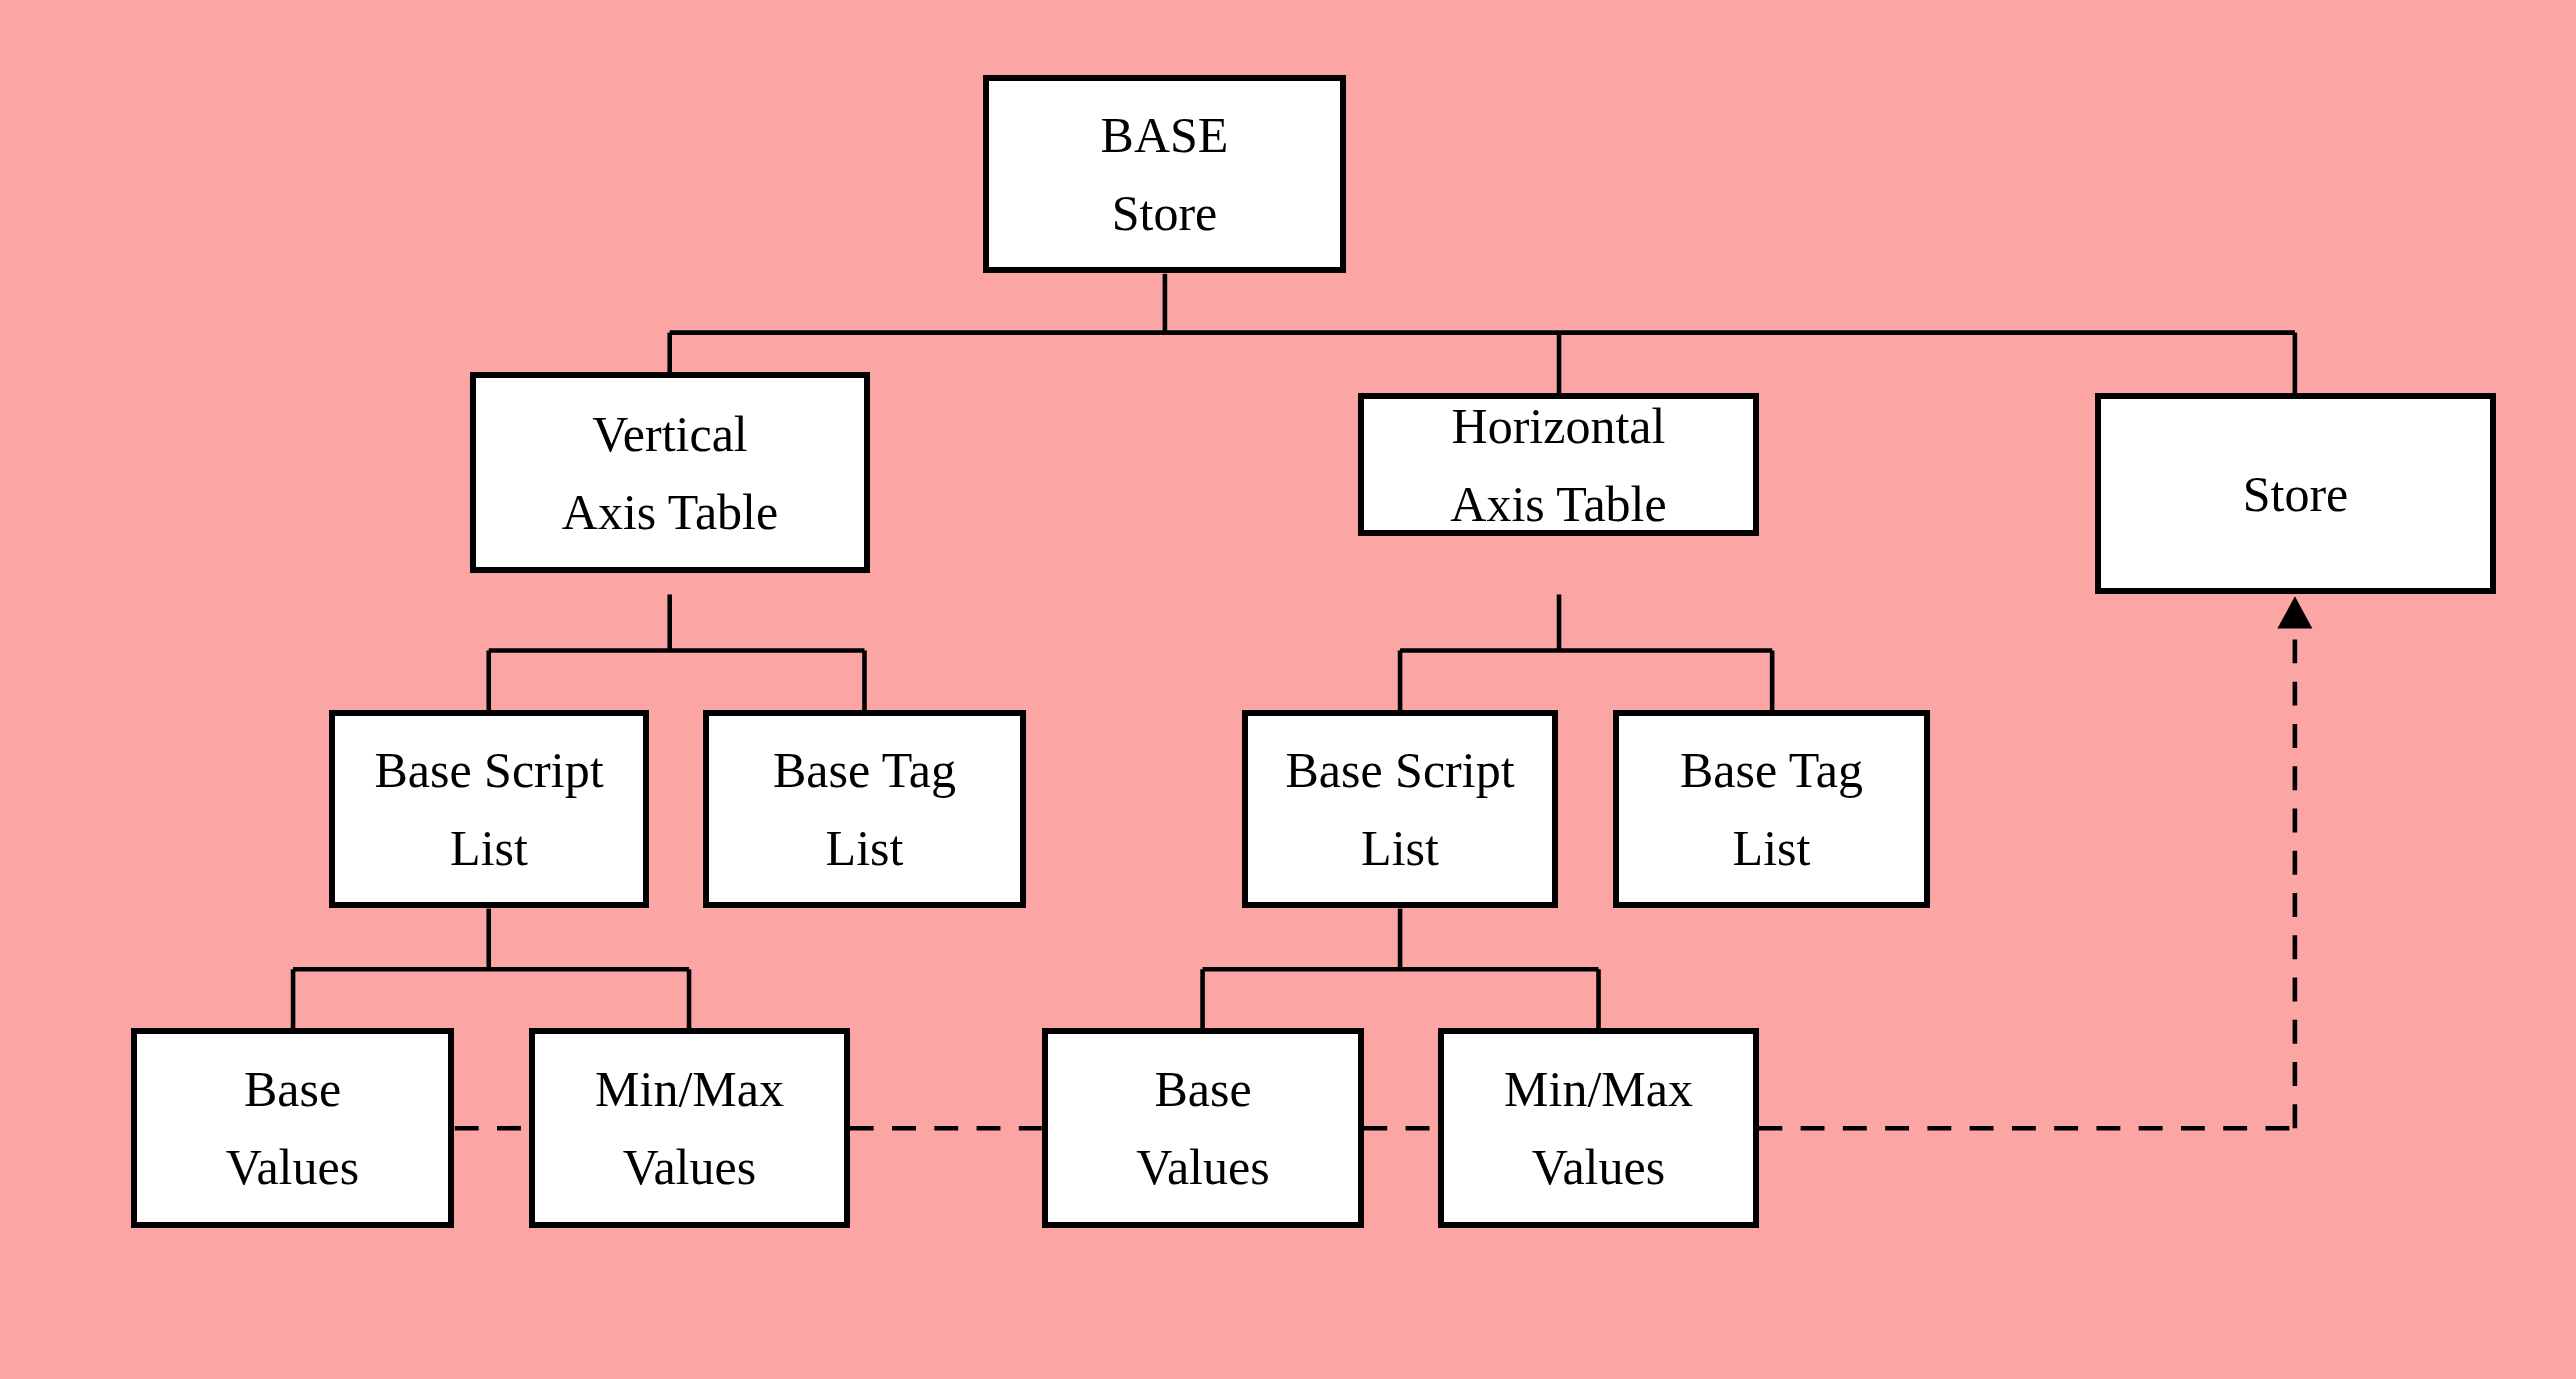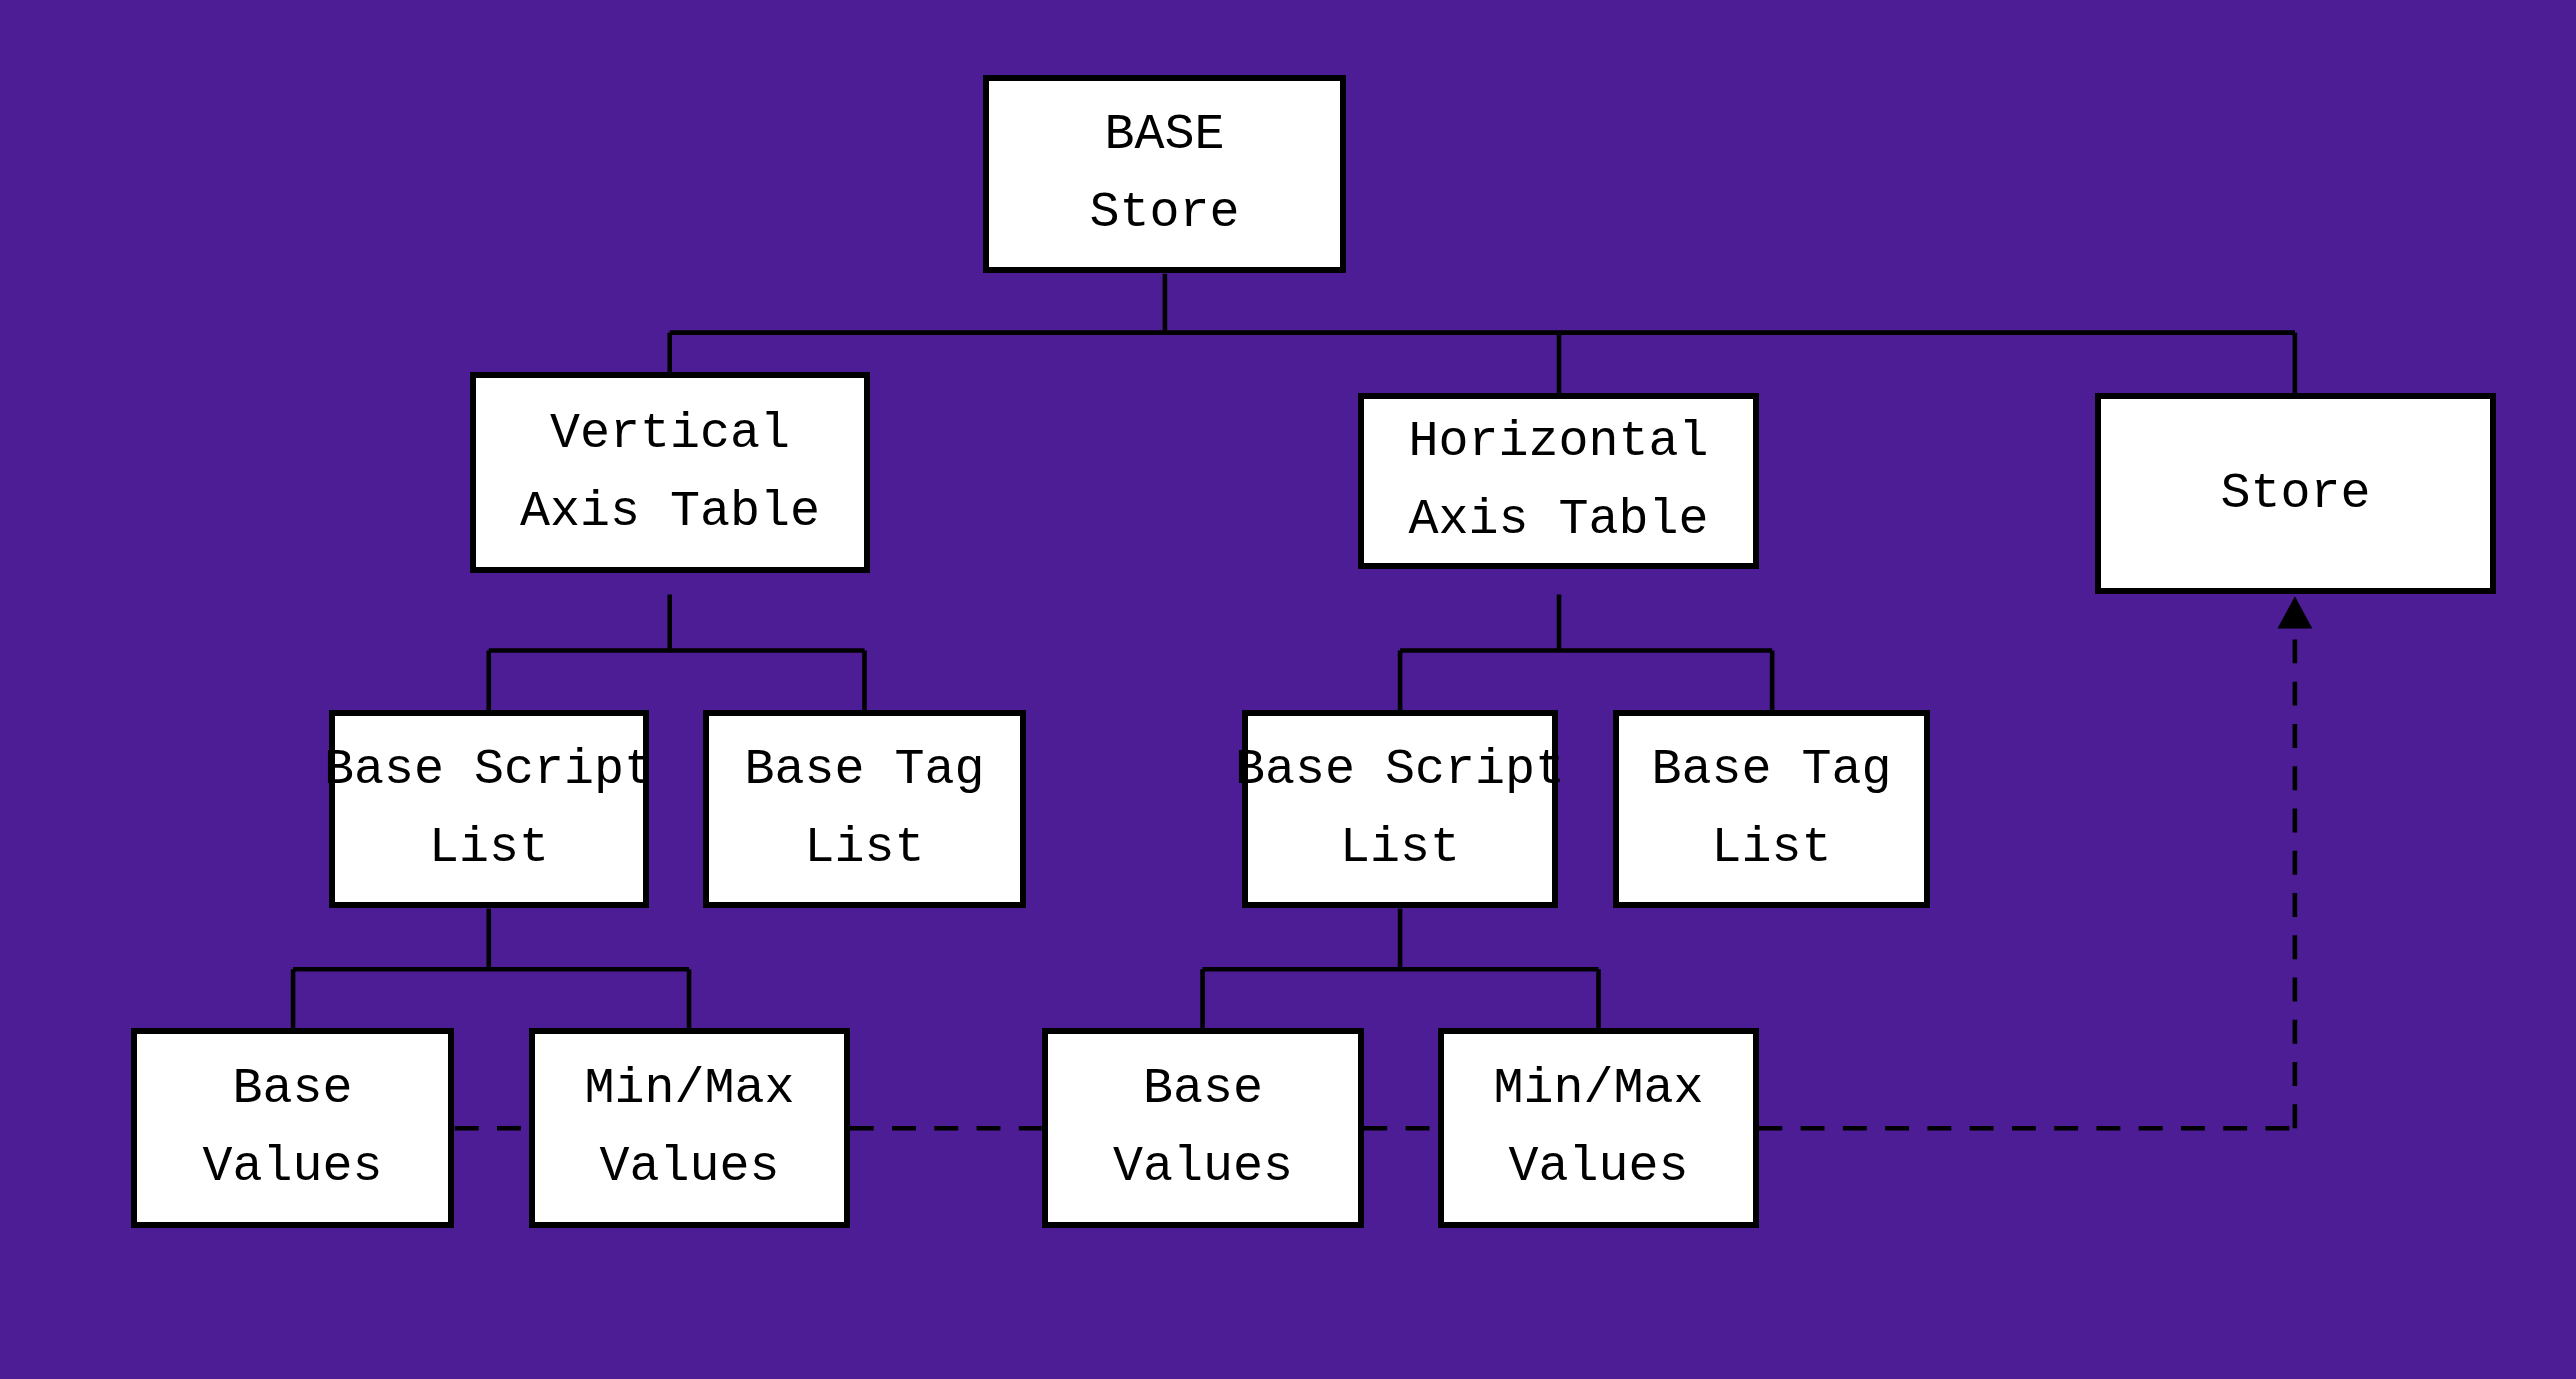--- a/index.html
+++ b/index.html
@@ -3,23 +3,23 @@
 <meta charset="utf-8">
 <style>
   html, body {
     margin: 0;
     padding: 0;
   }
   .canvas {
     position: relative;
     width: 2576px;
     height: 1380px;
-    background: #4c1d95;
+    background: #fca5a5;
     overflow: hidden;
-    font-family: Liberation Mono, monospace;
+    font-family: Liberation Serif, serif;
   }
   .connectors {
     position: absolute;
     left: 0;
     top: 0;
     width: 2576px;
     height: 1380px;
   }
   .node {
     position: absolute;
@@ -84,21 +84,21 @@
   <div class="node" style="left:983px; top:75px; width:363px; height:198px;">
     <div>BASE</div>
     <div>Store</div>
   </div>
 
   <div class="node" style="left:470px; top:372px; width:400px; height:201px;">
     <div>Vertical</div>
     <div>Axis Table</div>
   </div>
 
-  <div class="node" style="left:1358px; top:393px; width:401px; height:176px;justify-content:center;">
+  <div class="node" style="left:1358px; top:393px; width:401px; height:143px;justify-content:center;">
     <div>Horizontal</div>
     <div>Axis Table</div>
   </div>
 
   <div class="node" style="left:2095px; top:393px; width:401px; height:201px;">
     <div>Store</div>
   </div>
 
   <div class="node" style="left:329px; top:710px; width:320px; height:198px;">
     <div>Base Script</div>

